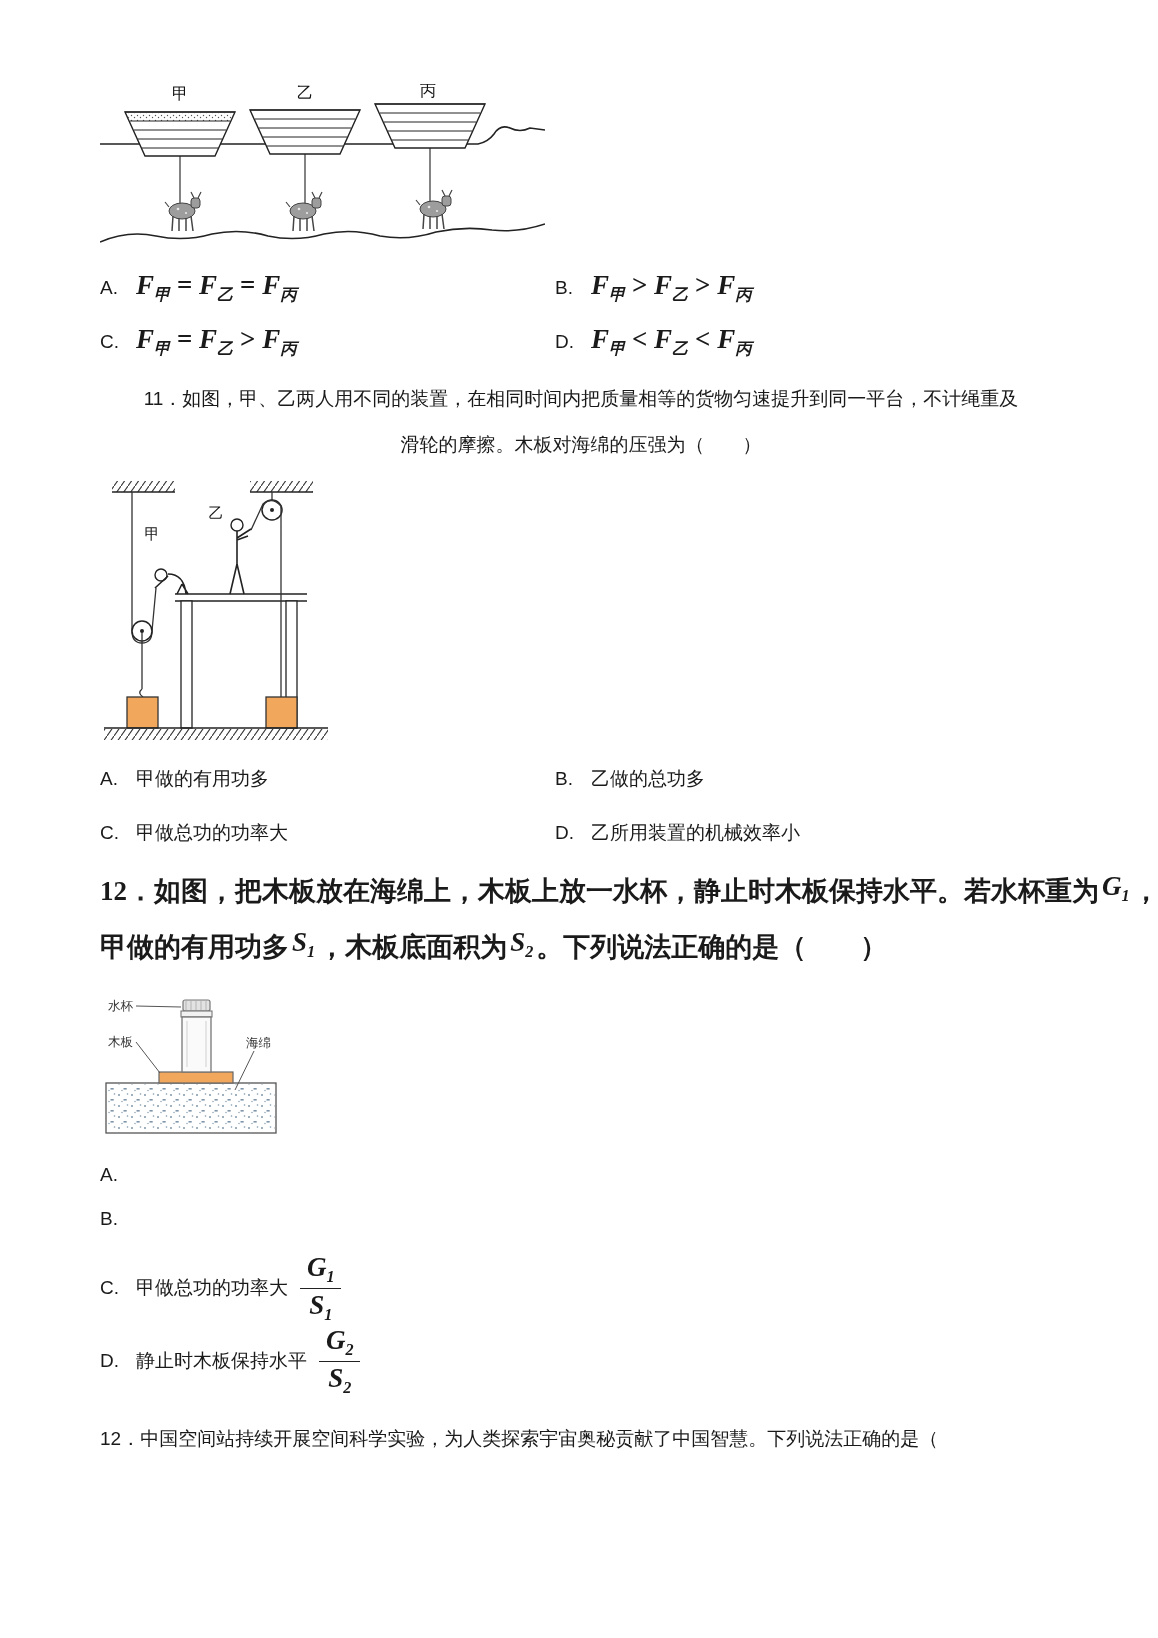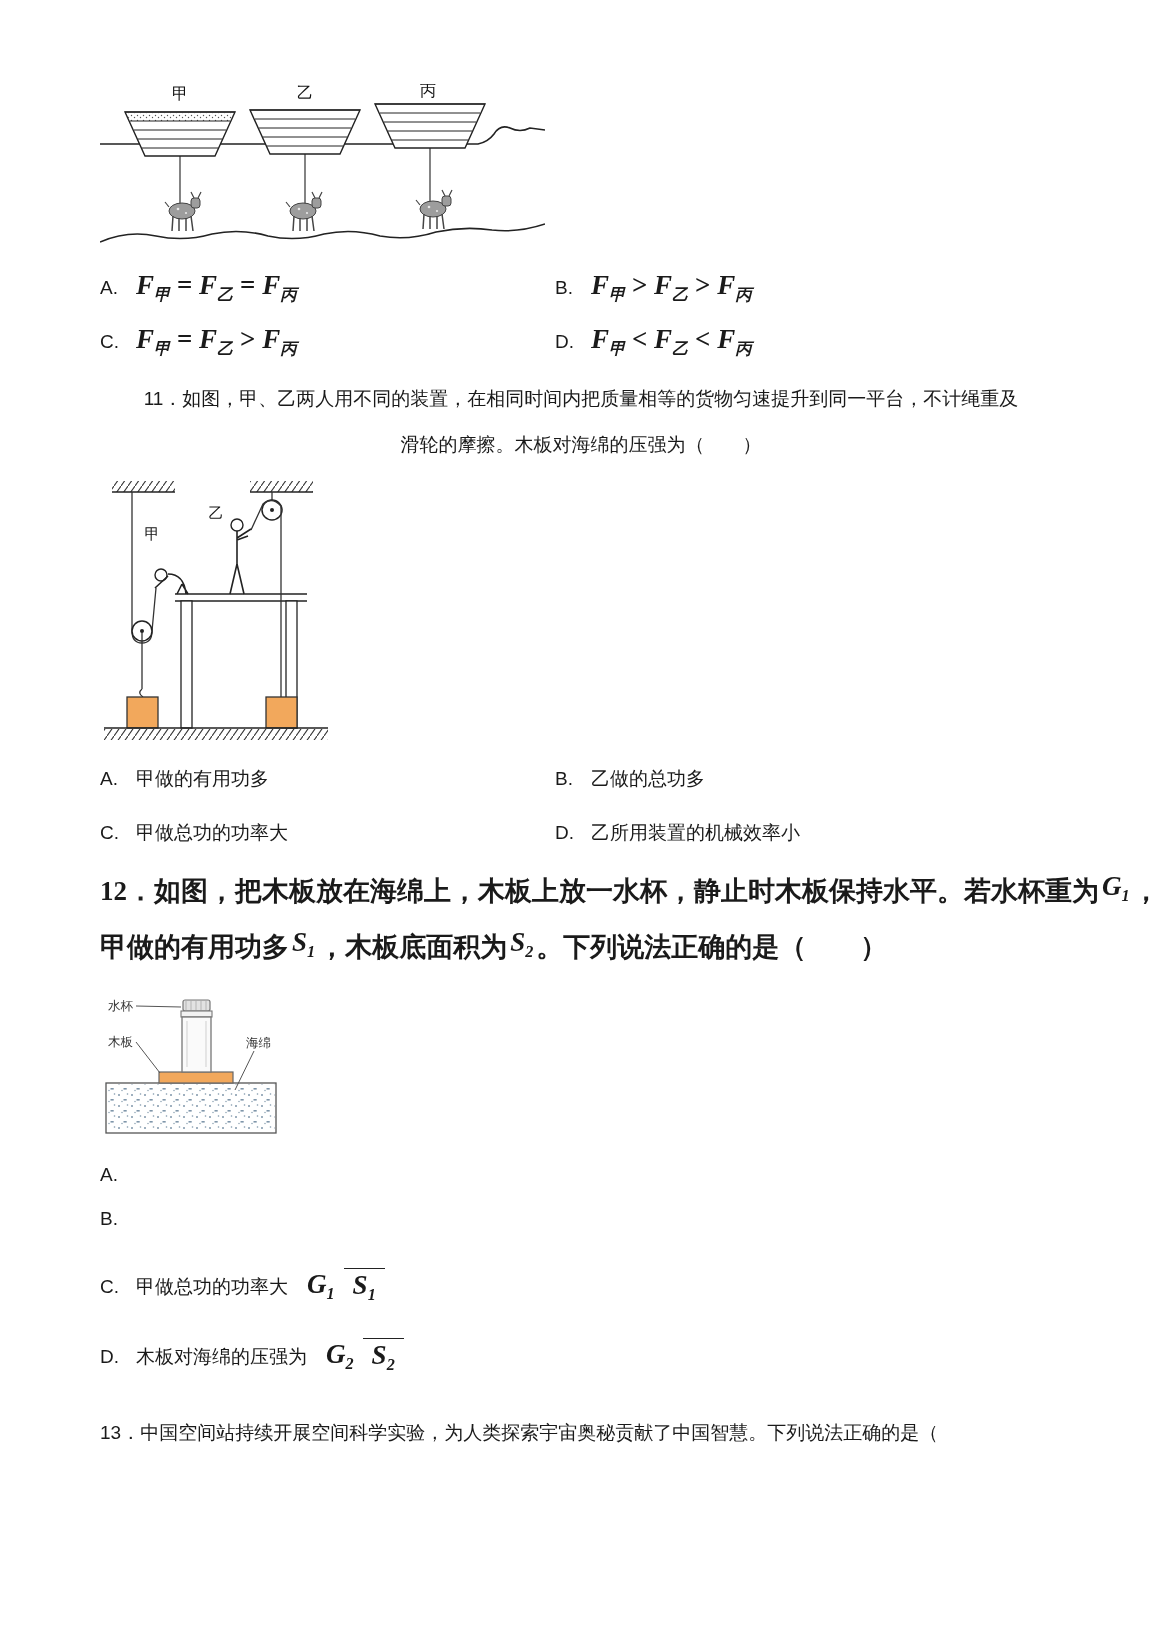--- a/index.html
+++ b/index.html
@@ -33,21 +33,21 @@
   .q11-text { margin-top:8px;text-align:center; }
   .q11-opts { margin-top:20px; margin-bottom:10px; }
   .q12-text { margin-top:6px; }
   .fig-cup { margin-top:12px; margin-left:4px; }
 
   .q12-opts { margin-top:26px; }
   .q12-opts .opt { min-height:44px; }
   .q12-opts .opt-frac { align-items:center; min-height:70px; }
 
   .frac {
-    display:inline-flex; flex-direction:row; align-items:center;
+    display:inline-flex; flex-direction:column; align-items:center;
     font-family:"Liberation Serif","DejaVu Serif",serif; font-weight:bold;
     font-size:21px; line-height:1.15; margin-left:10px; vertical-align:middle;
   }
   .frac .fnum { padding:0 9px 1px; }
   .frac .fden { border-top:1.6px solid #222; padding:1px 9px 0; }
 
   .q13-text { margin-top:18px; }
 </style>
 </head>
 <body>
@@ -250,23 +250,23 @@
     <div class="opt opt-frac">
       <span class="lbl">C.</span>
       <span>甲做总功的功率大</span>
       <span class="frac">
         <span class="fnum"><span class="var">G<sub>1</sub></span></span>
         <span class="fden"><span class="var">S<sub>1</sub></span></span>
       </span>
     </div>
     <div class="opt opt-frac">
       <span class="lbl">D.</span>
-      <span>木板对海绵的压强为</span>
+      <span>静止时木板保持水平</span>
       <span class="frac">
         <span class="fnum"><span class="var">G<sub>2</sub></span></span>
         <span class="fden"><span class="var">S<sub>2</sub></span></span>
       </span>
     </div>
   </div>
 
-  <div class="qtext q13-text">13．中国空间站持续开展空间科学实验，为人类探索宇宙奥秘贡献了中国智慧。下列说法正确的是（</div>
+  <div class="qtext q13-text">12．中国空间站持续开展空间科学实验，为人类探索宇宙奥秘贡献了中国智慧。下列说法正确的是（</div>
 
 </div>
 
 </body></html>

